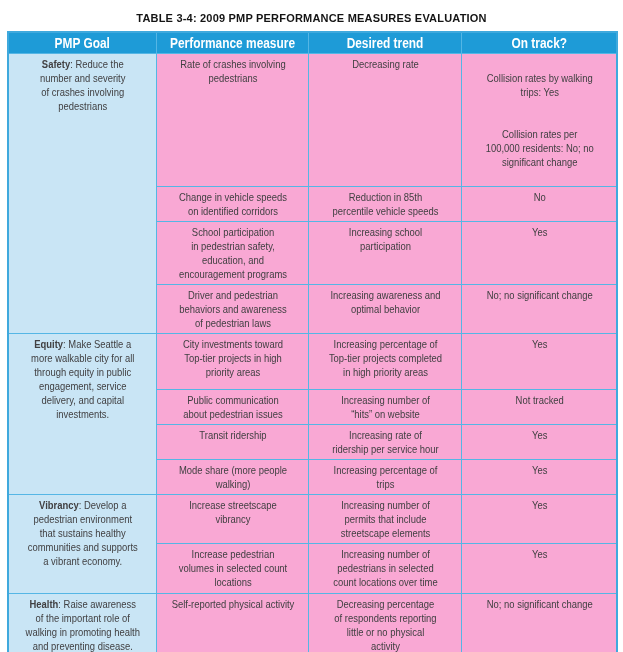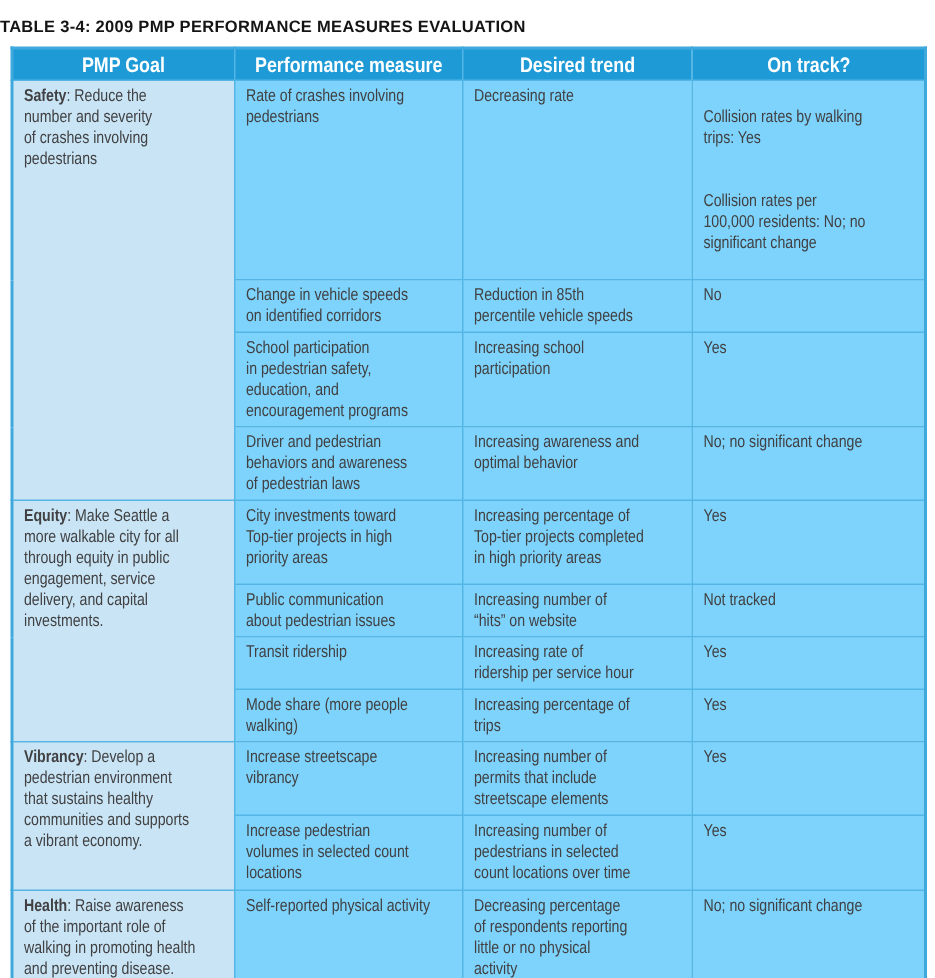--- a/index.html
+++ b/index.html
@@ -1,33 +1,33 @@
 <!DOCTYPE html>
 <html><head>
 <meta charset="utf-8">
 <style>
   html,body{margin:0;padding:0;background:#ffffff;}
   body{font-family:"Liberation Sans",sans-serif;}
   .page{width:623px;height:652px;overflow:hidden;background:#ffffff;}
   .title{
-    text-align:left;font-weight:bold;font-size:11px;letter-spacing:.2px;
+    text-align:center;font-weight:bold;font-size:11px;letter-spacing:.2px;
     color:#141414;padding-top:12px;margin-bottom:7px;
   }
   table.tbl{
     border-collapse:collapse;table-layout:fixed;
     margin-left:7px;width:609px;border:2px solid #3fa9dd;
   }
-  .tbl th,.tbl td{border:1px solid #55b6e5;}
+  .tbl th,.tbl td{border:1px solid #55b6e5;text-align:center;}
   .tbl th{
     background:#1e9bd7;color:#ffffff;font-size:14px;font-weight:bold;
     padding:2px 0;text-align:center;
   }
   .tbl td{
     vertical-align:top;padding:3px 6px 3px 7px;
-    font-size:11.5px;line-height:14px;color:#414042;background:#7dd3fc;
+    font-size:11.5px;line-height:14px;color:#414042;background:#f9a8d4;
   }
   td.goal{background:#c9e5f5;}
   
   .ct{width:121.95%;transform:scaleX(0.82);transform-origin:0 0;white-space:pre-line;}
   .cth{display:block;transform:scaleX(0.85);transform-origin:center;white-space:nowrap;}
   .p2{margin-top:14px;}
   .p2:empty{display:none;}
   b{font-weight:bold;}
 </style>
 </head>

